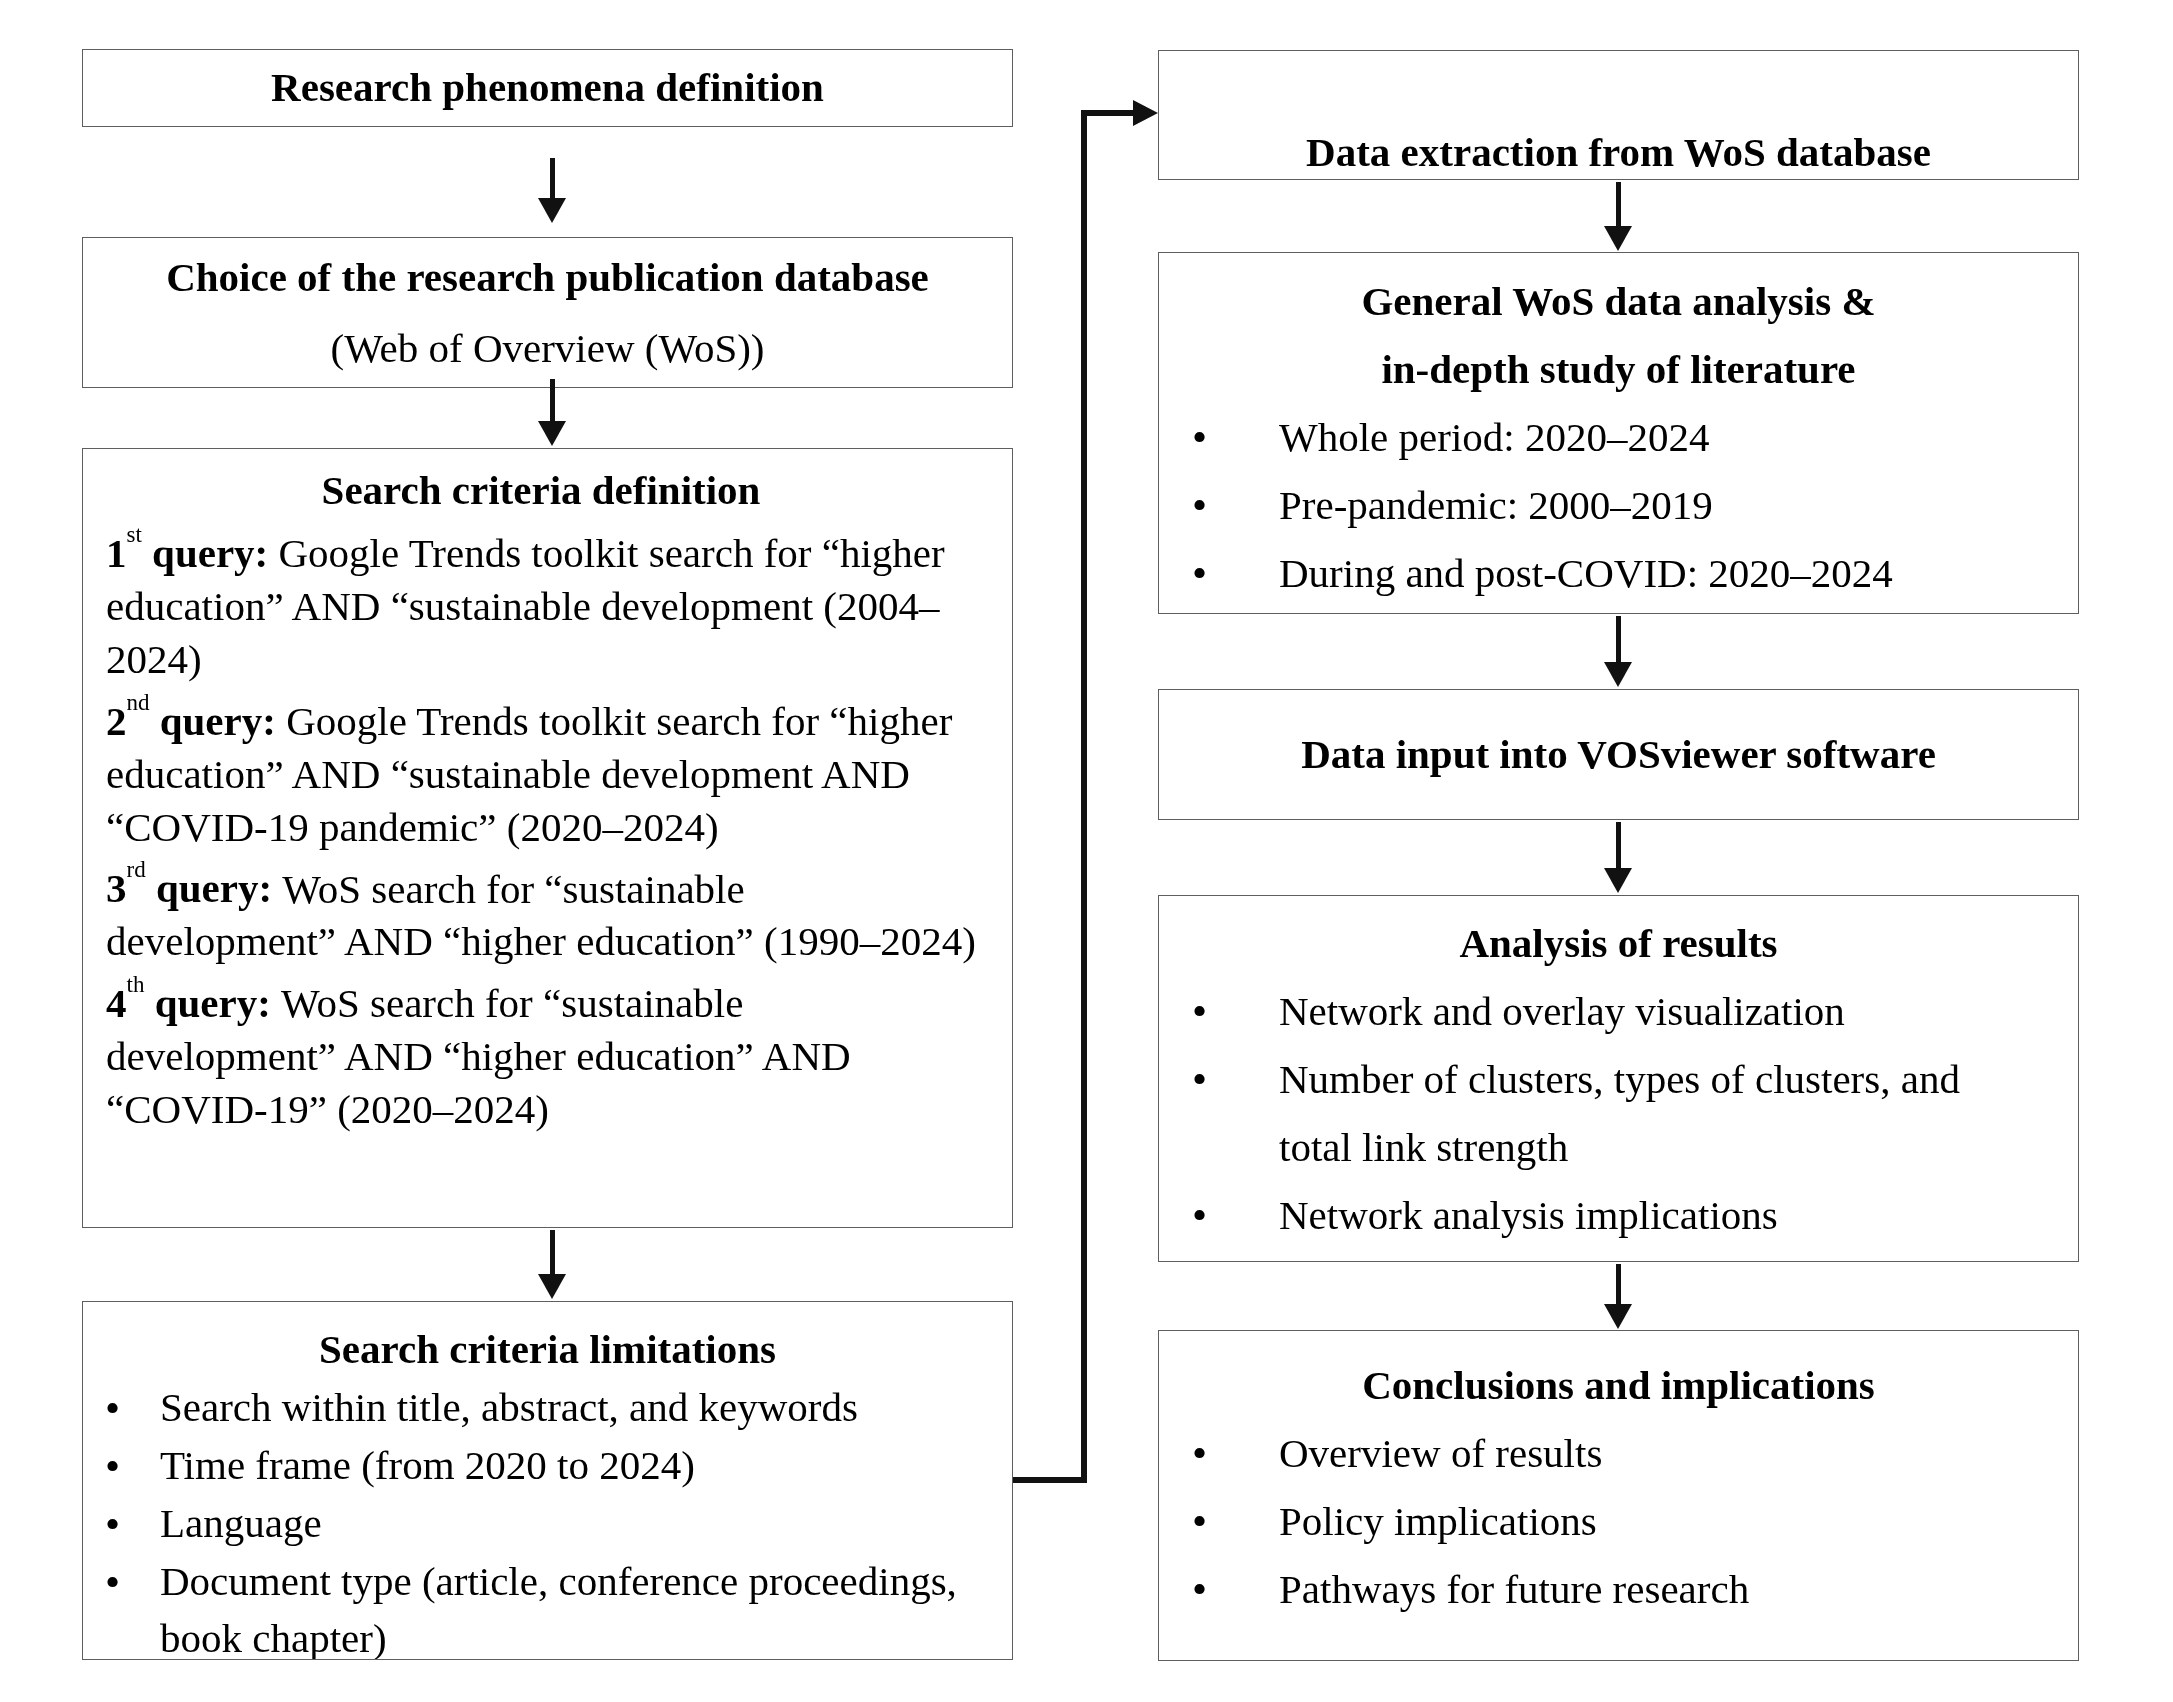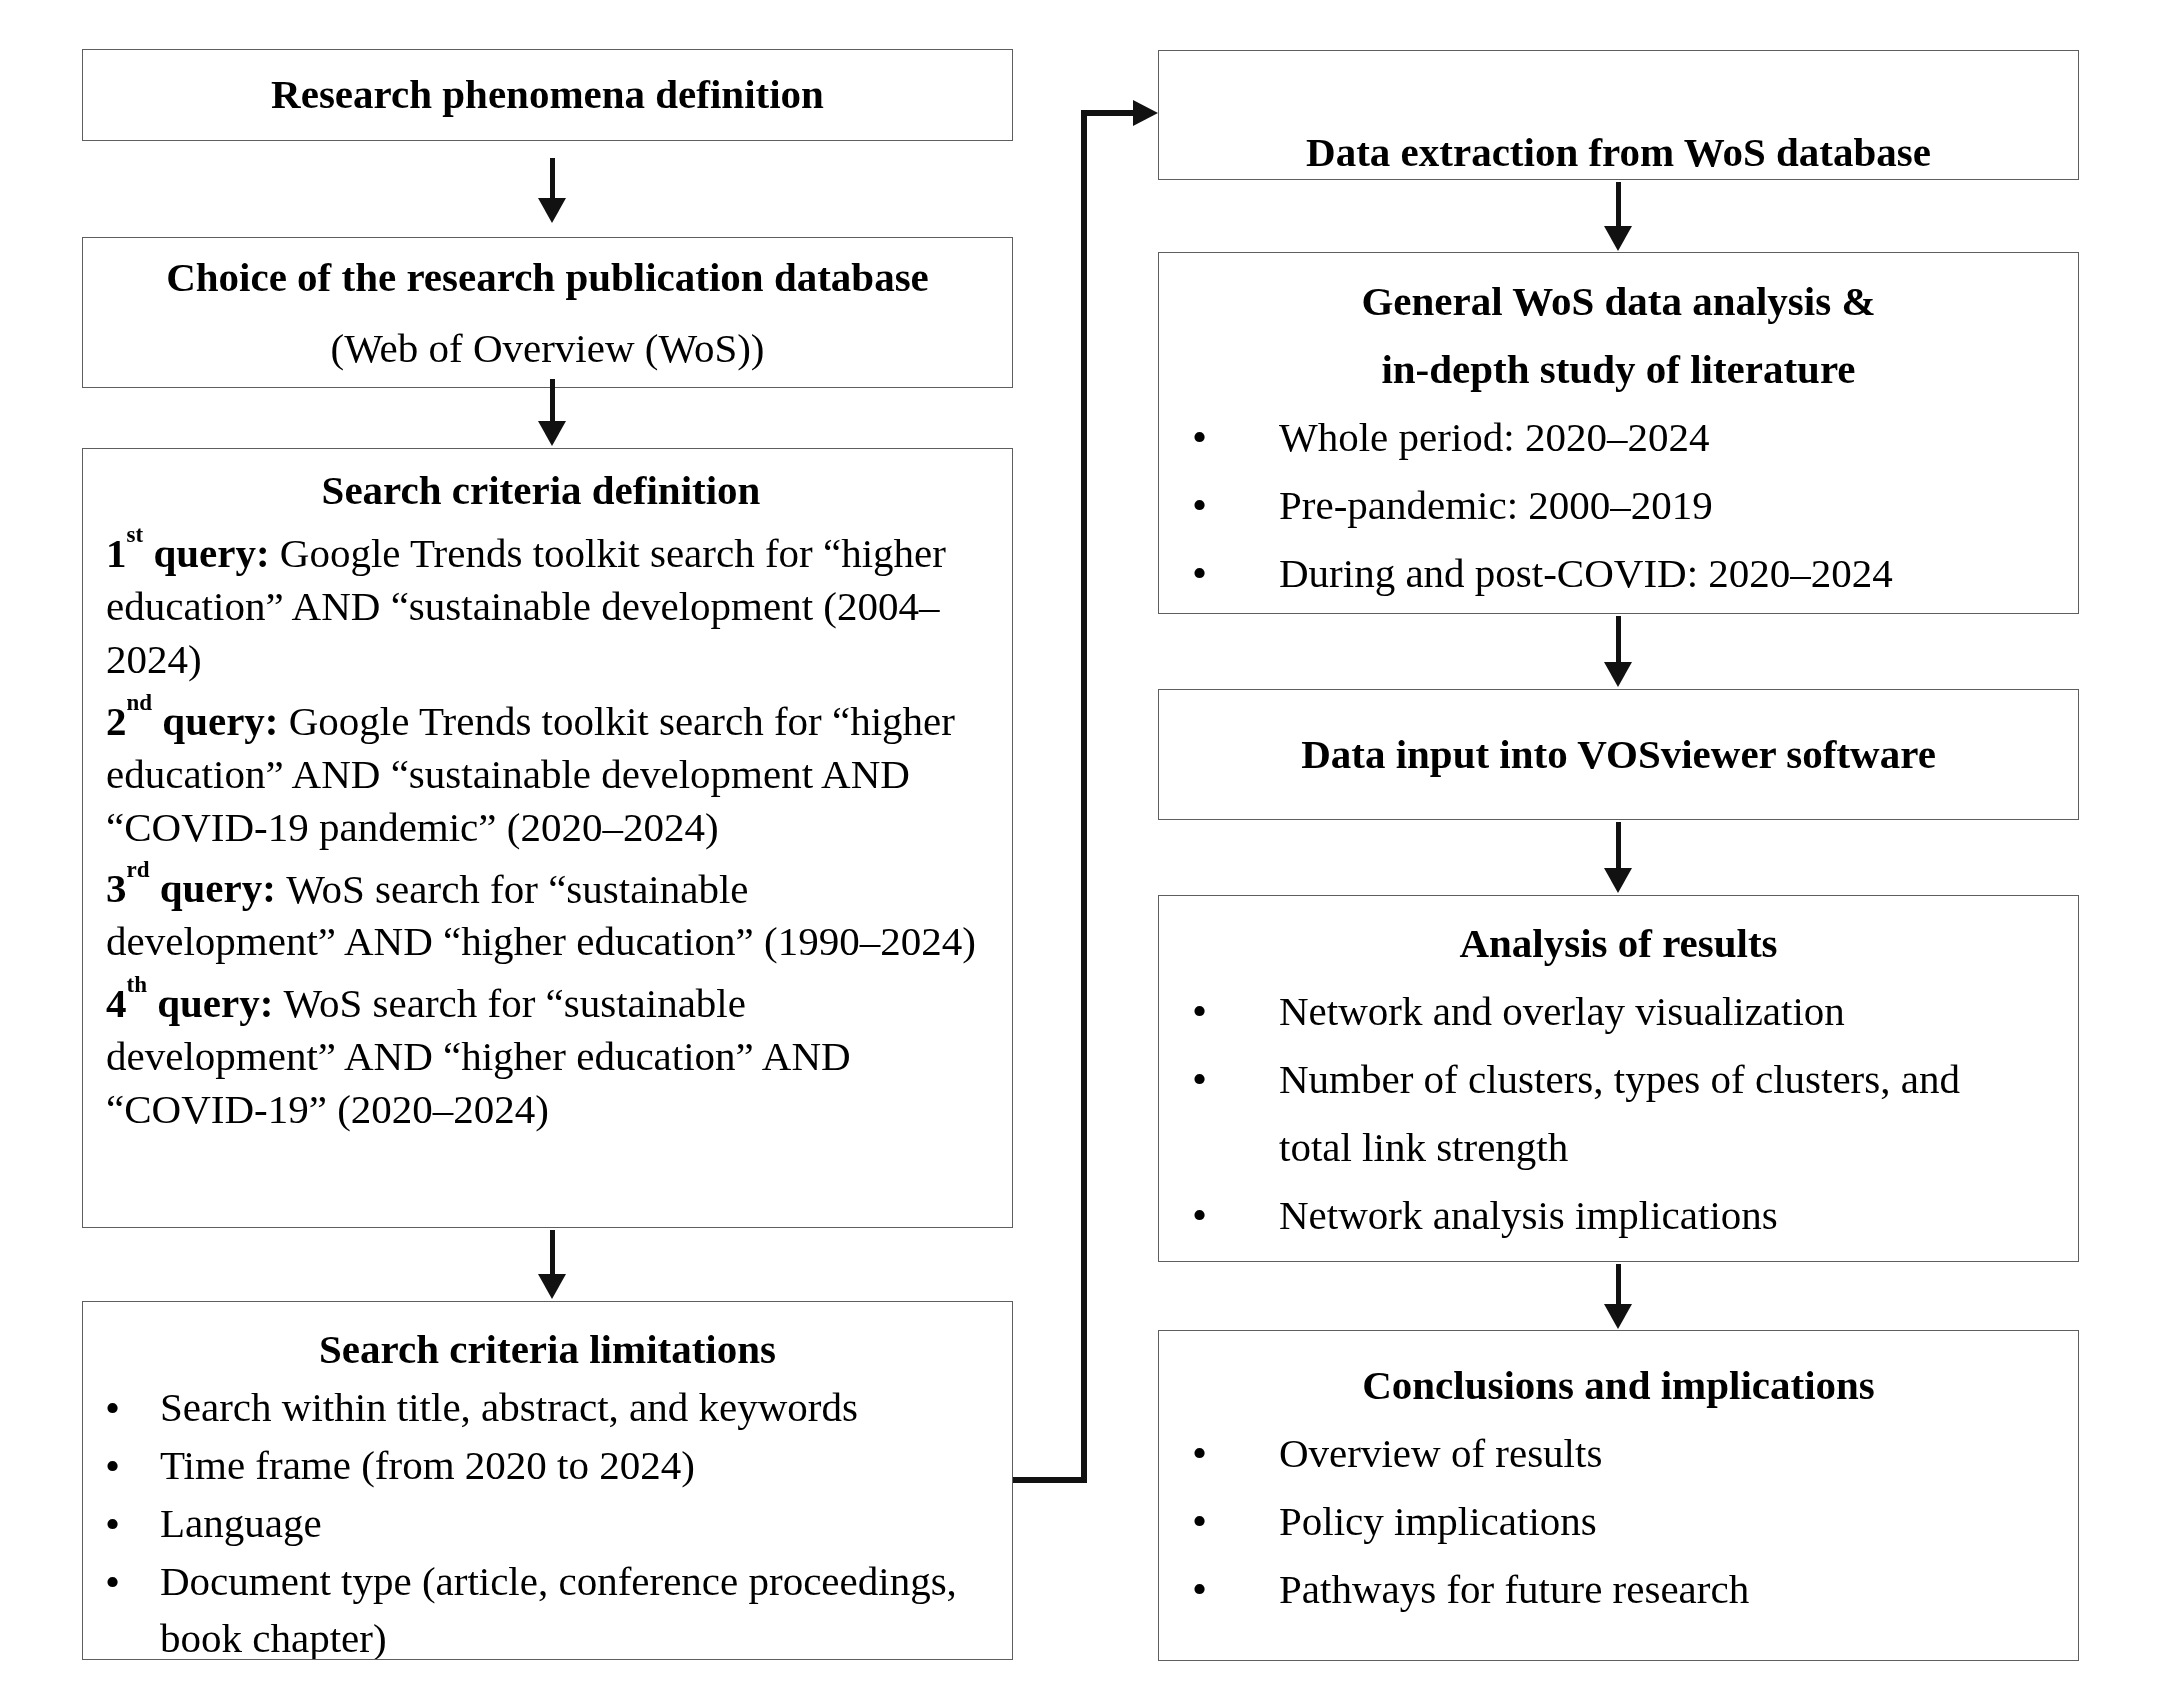--- a/index.html
+++ b/index.html
@@ -7,24 +7,24 @@
     position:relative; width:2173px; height:1703px; background:#ffffff;
     font-family:"Liberation Serif", serif; color:#000;
   }
   .box {
     position:absolute; background:#ffffff; border:1.8px solid #5e5e5e;
     box-sizing:border-box; font-size:41px; line-height:1.3;
   }
   .flexcenter { display:flex; align-items:center; justify-content:center; }
   .bold { font-weight:bold; }
   .btitle { font-weight:bold; text-align:center; }
-  sup.ord { font-size:23px; position:relative; top:-0.45em; font-weight:bold; }
-
-  
-  #box-l1 { left:82px;  top:49px;   width:931px; height:92px; }
+  sup.ord { font-size:23px; position:relative; top:-0.45em; font-weight:normal; }
+
+  
+  #box-l1 { left:82px;  top:49px;   width:931px; height:78px; }
   #box-l2 { left:82px;  top:225px;  width:931px; height:151px; flex-direction:column;margin-top:12px; }
   #box-l3 { left:82px;  top:448px;  width:931px; height:780px; padding:14.3px 36px 0 23px; }
   #box-l4 { left:82px;  top:1301px; width:931px; height:359px; padding-top:18px; overflow:hidden; }
 
   
   #box-r1 { left:1158px; top:50px;   width:921px; height:130px;align-items:flex-end; }
   #box-r2 { left:1158px; top:252px;  width:921px; height:362px; padding-top:14.3px; }
   #box-r3 { left:1158px; top:689px;  width:921px; height:131px; }
   #box-r4 { left:1158px; top:895px; width:921px; height:367px; padding-top:12.5px; }
   #box-r5 { left:1158px; top:1330px; width:921px; height:331px; padding-top:19.6px; }

